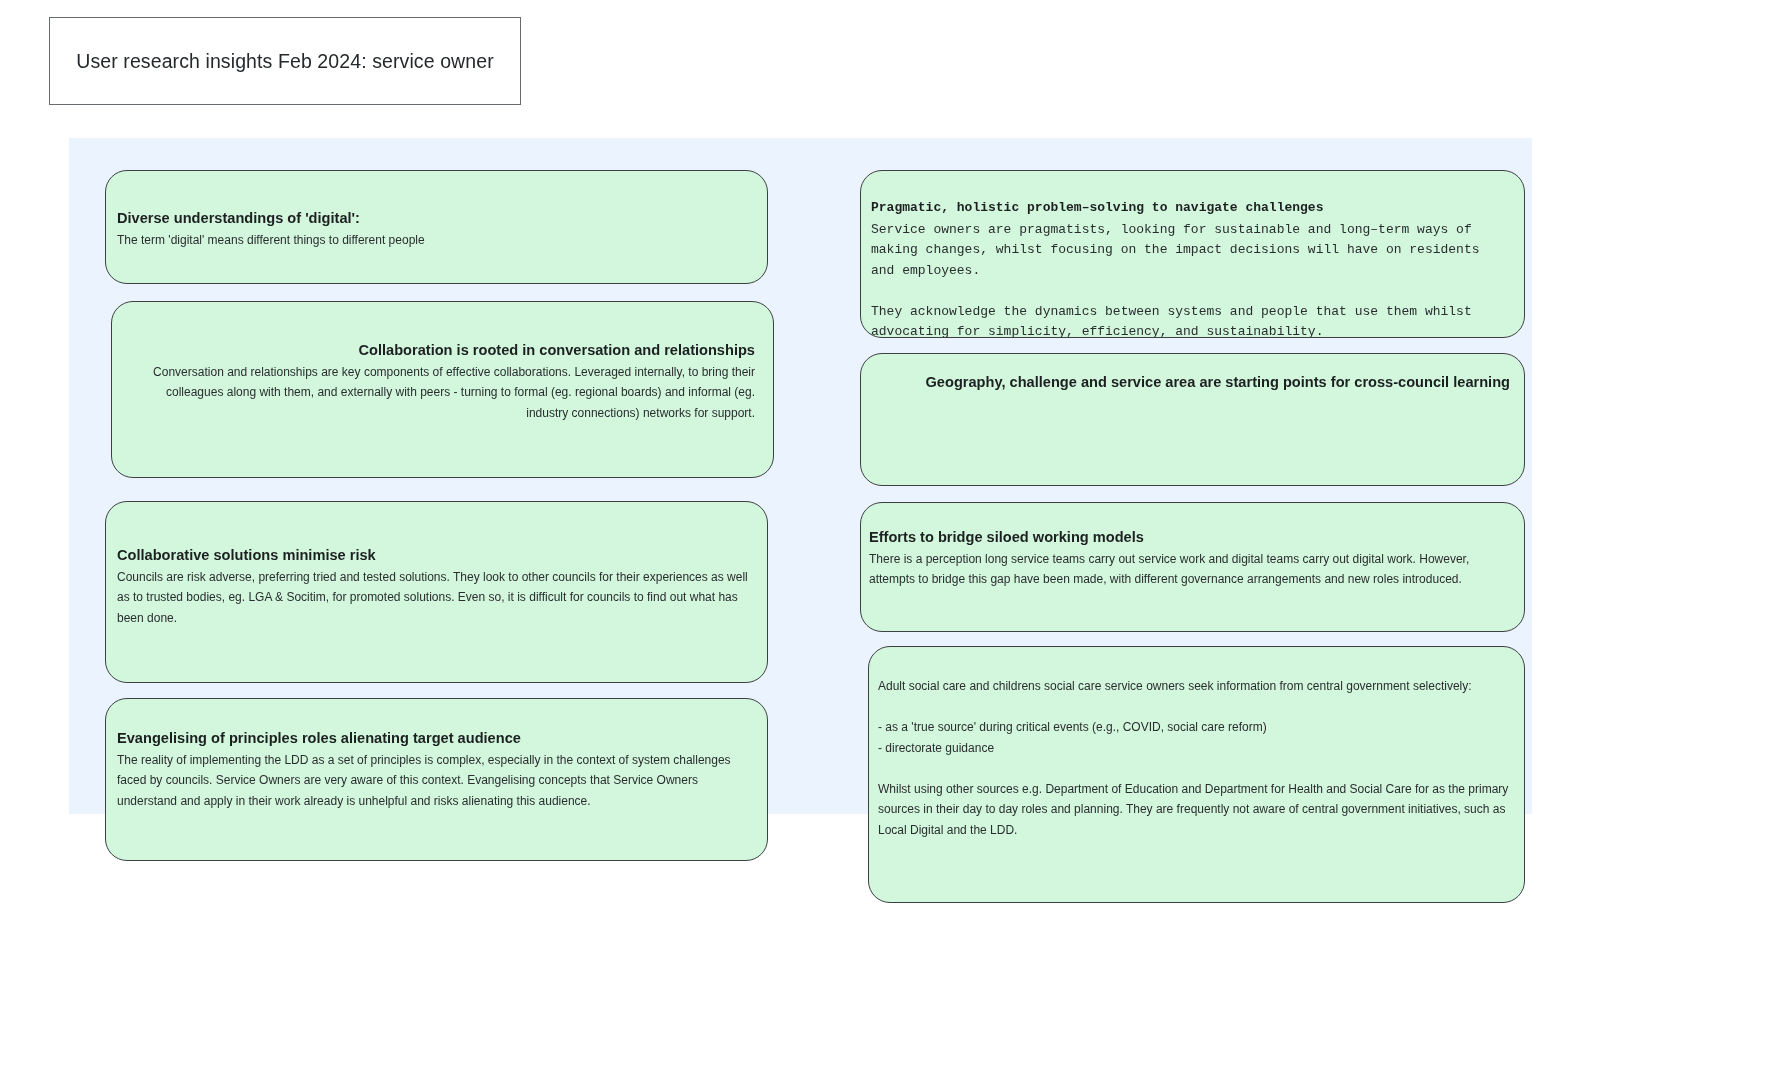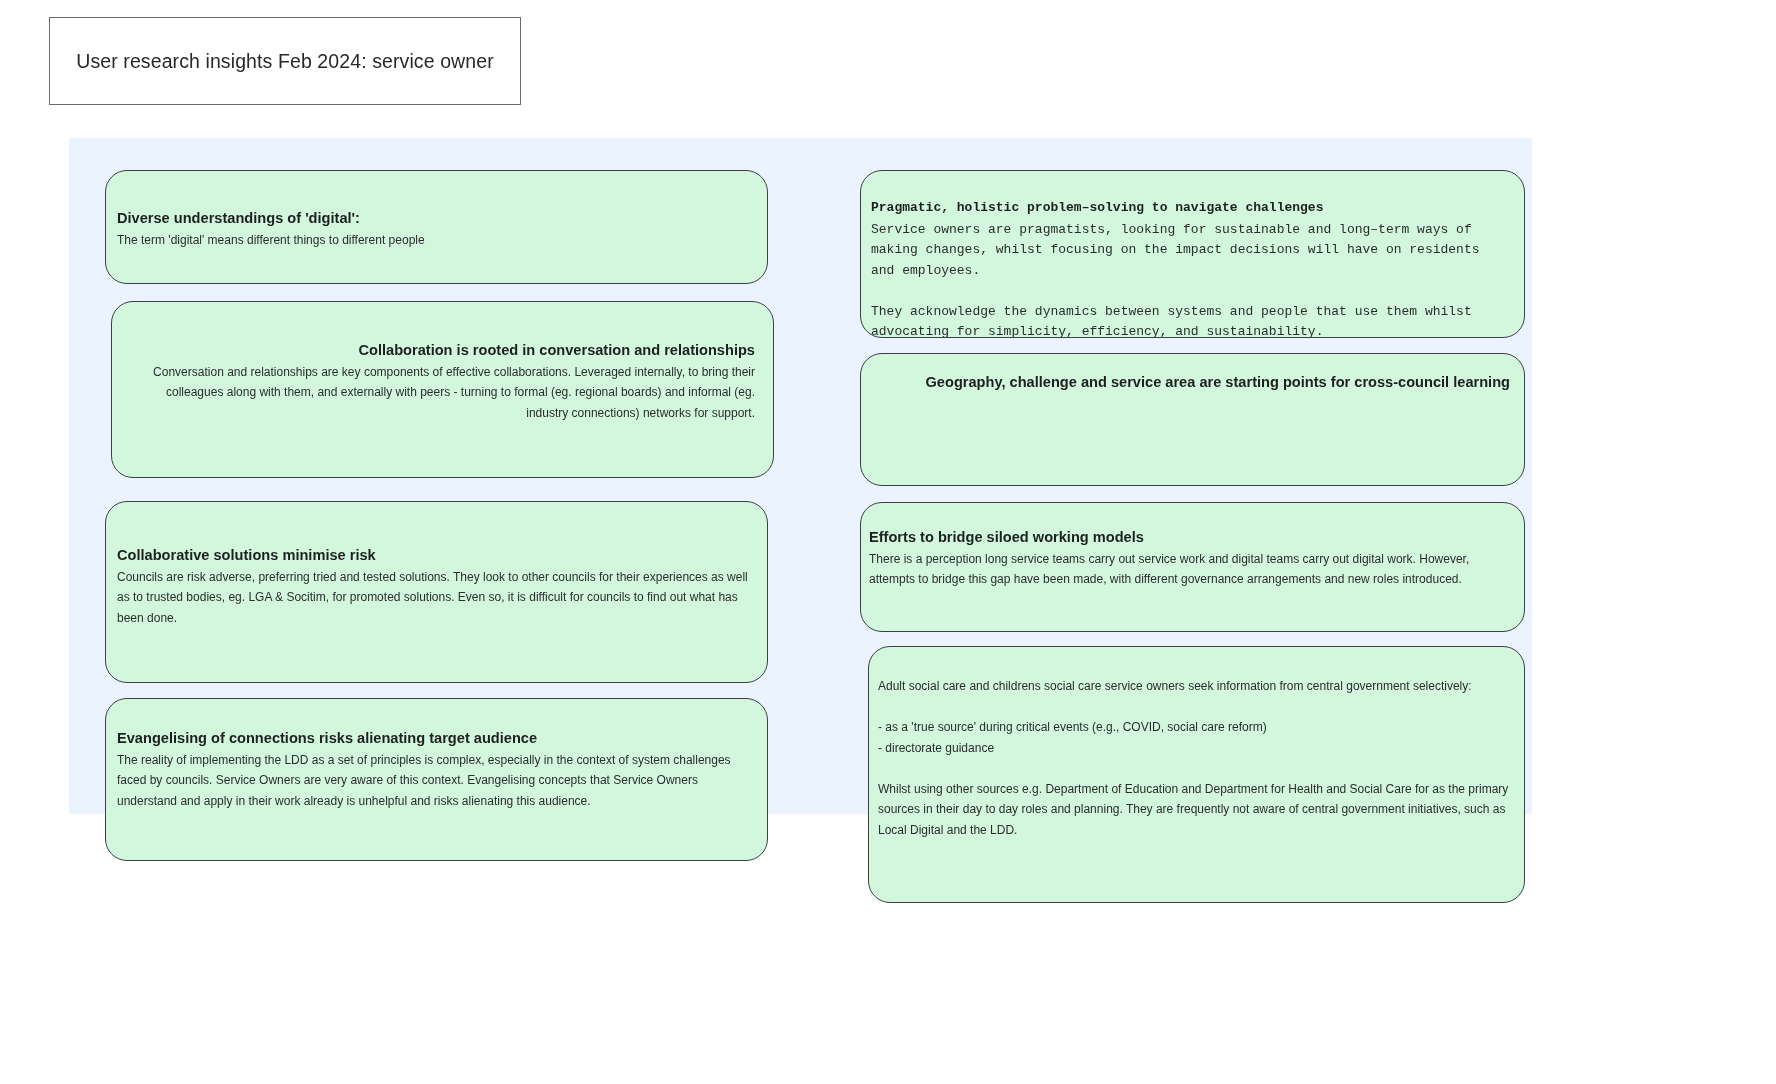--- a/index.html
+++ b/index.html
@@ -129,21 +129,21 @@
 
       <div class="card" style="left:0; top:363px; width:663px; height:182px;padding-left:41px;">
         <div class="card-inner" style="top:43px; left:11px; right:18px;">
           <div class="card-heading">Collaborative solutions minimise risk</div>
           <div class="card-body">Councils are risk adverse, preferring tried and tested solutions. They look to other councils for their experiences as well as to trusted bodies, eg. LGA &amp; Socitim, for promoted solutions. Even so, it is difficult for councils to find out what has been done.</div>
         </div>
       </div>
 
       <div class="card" style="left:0; top:560px; width:663px; height:163px;">
         <div class="card-inner" style="top:29px; left:11px; right:18px;">
-          <div class="card-heading">Evangelising of connections risks alienating target audience</div>
+          <div class="card-heading">Evangelising of principles roles alienating target audience</div>
           <div class="card-body">The reality of implementing the LDD as a set of principles is complex, especially in the context of system challenges faced by councils. Service Owners are very aware of this context. Evangelising concepts that Service Owners understand and apply in their work already is unhelpful and risks alienating this audience.</div>
         </div>
       </div>
 
     </div>
 
     <div class="col col-right">
 
       <div class="card font-dejavu" style="left:0; top:32px; width:665px; height:168px;">
         <div class="card-inner" style="top:27px; left:10px; right:16px;">

